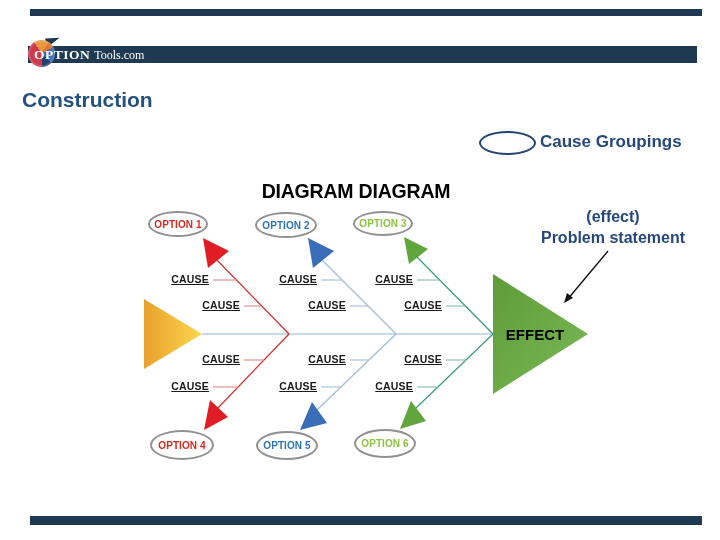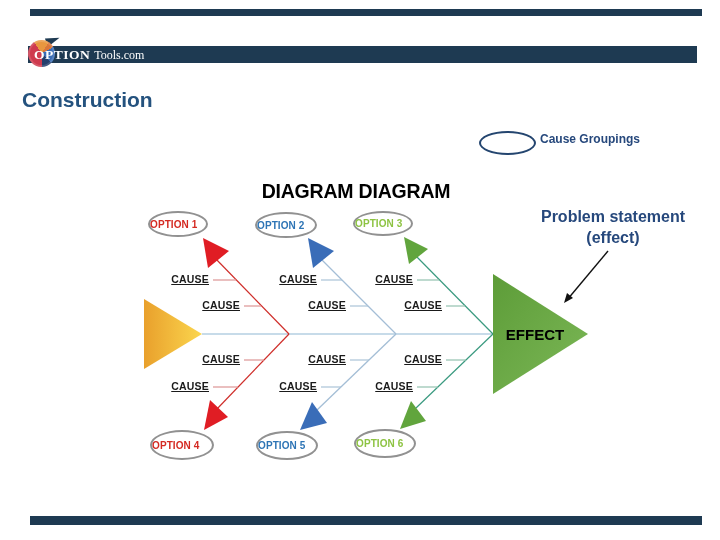--- a/index.html
+++ b/index.html
@@ -21,33 +21,33 @@
      transform:rotate(-18deg);}
   .logo-text{position:absolute;left:34px;top:47px;color:#fff;font-family:"Liberation Serif",serif;
      font-size:13.5px;font-weight:700;letter-spacing:.5px;white-space:nowrap;}
   .logo-text .suffix{font-size:12px;font-weight:400;letter-spacing:0;}
 
   .slide-title{position:absolute;left:22px;top:88px;font-size:21px;font-weight:600;color:#24527e;}
 
   
   .legend-ellipse{position:absolute;left:479px;top:131px;width:53px;height:20px;
      border:2px solid #24456f;border-radius:50%;background:#fff;}
-  .legend-label{position:absolute;left:540px;top:132px;font-size:12px;font-weight:600;color:#26487c;}
+  .legend-label{position:absolute;left:540px;top:132px;font-size:17px;font-weight:600;color:#26487c;}
 
   .diagram-title{position:absolute;left:240px;top:180px;width:232px;text-align:center;
      font-size:19.5px;font-weight:800;color:#000;letter-spacing:-.2px;}
 
   .problem{position:absolute;left:520px;top:206px;width:186px;text-align:center;
      font-size:16px;font-weight:600;color:#26487c;line-height:21px;}
 
   .cause{position:absolute;width:70px;text-align:right;font-size:10.5px;font-weight:700;
      color:#1a1a1a;letter-spacing:.2px;text-decoration:underline;}
 
   .option{position:absolute;border:2.5px solid #919191;border-radius:50%;background:#fff;
-     display:flex;align-items:center;
+     display:flex;align-items:center;justify-content:center;
      font-size:10px;font-weight:800;letter-spacing:.1px;box-sizing:border-box;}
 
   .effect-label{position:absolute;left:495px;top:326px;width:80px;text-align:center;
      font-size:15px;font-weight:800;color:#000;}
 
   svg.layer{position:absolute;left:0;top:0;}
 </style>
 </head>
 <body>
 
@@ -60,22 +60,22 @@
 <div class="logo-text"><span>OPTION</span>&nbsp;<span class="suffix">Tools.com</span></div>
 
 <div class="slide-title">Construction</div>
 
 <div class="legend-ellipse"></div>
 <div class="legend-label">Cause Groupings</div>
 
 <div class="diagram-title">DIAGRAM DIAGRAM</div>
 
 <div class="problem">
+  <div>(effect)</div>
   <div>Problem statement</div>
-  <div>(effect)</div>
 </div>
 
 <svg class="layer" width="720" height="540" viewBox="0 0 720 540">
   <defs>
     <linearGradient id="gold" x1="0" y1="0" x2="1" y2="0">
       <stop offset="0" stop-color="#e9a02c"></stop>
         <stop offset="1" stop-color="#fbd64e"></stop>
     </linearGradient>
     <linearGradient id="grn" x1="0" y1="0" x2="1" y2="1">
       <stop offset="0" stop-color="#5d9c38"></stop>

